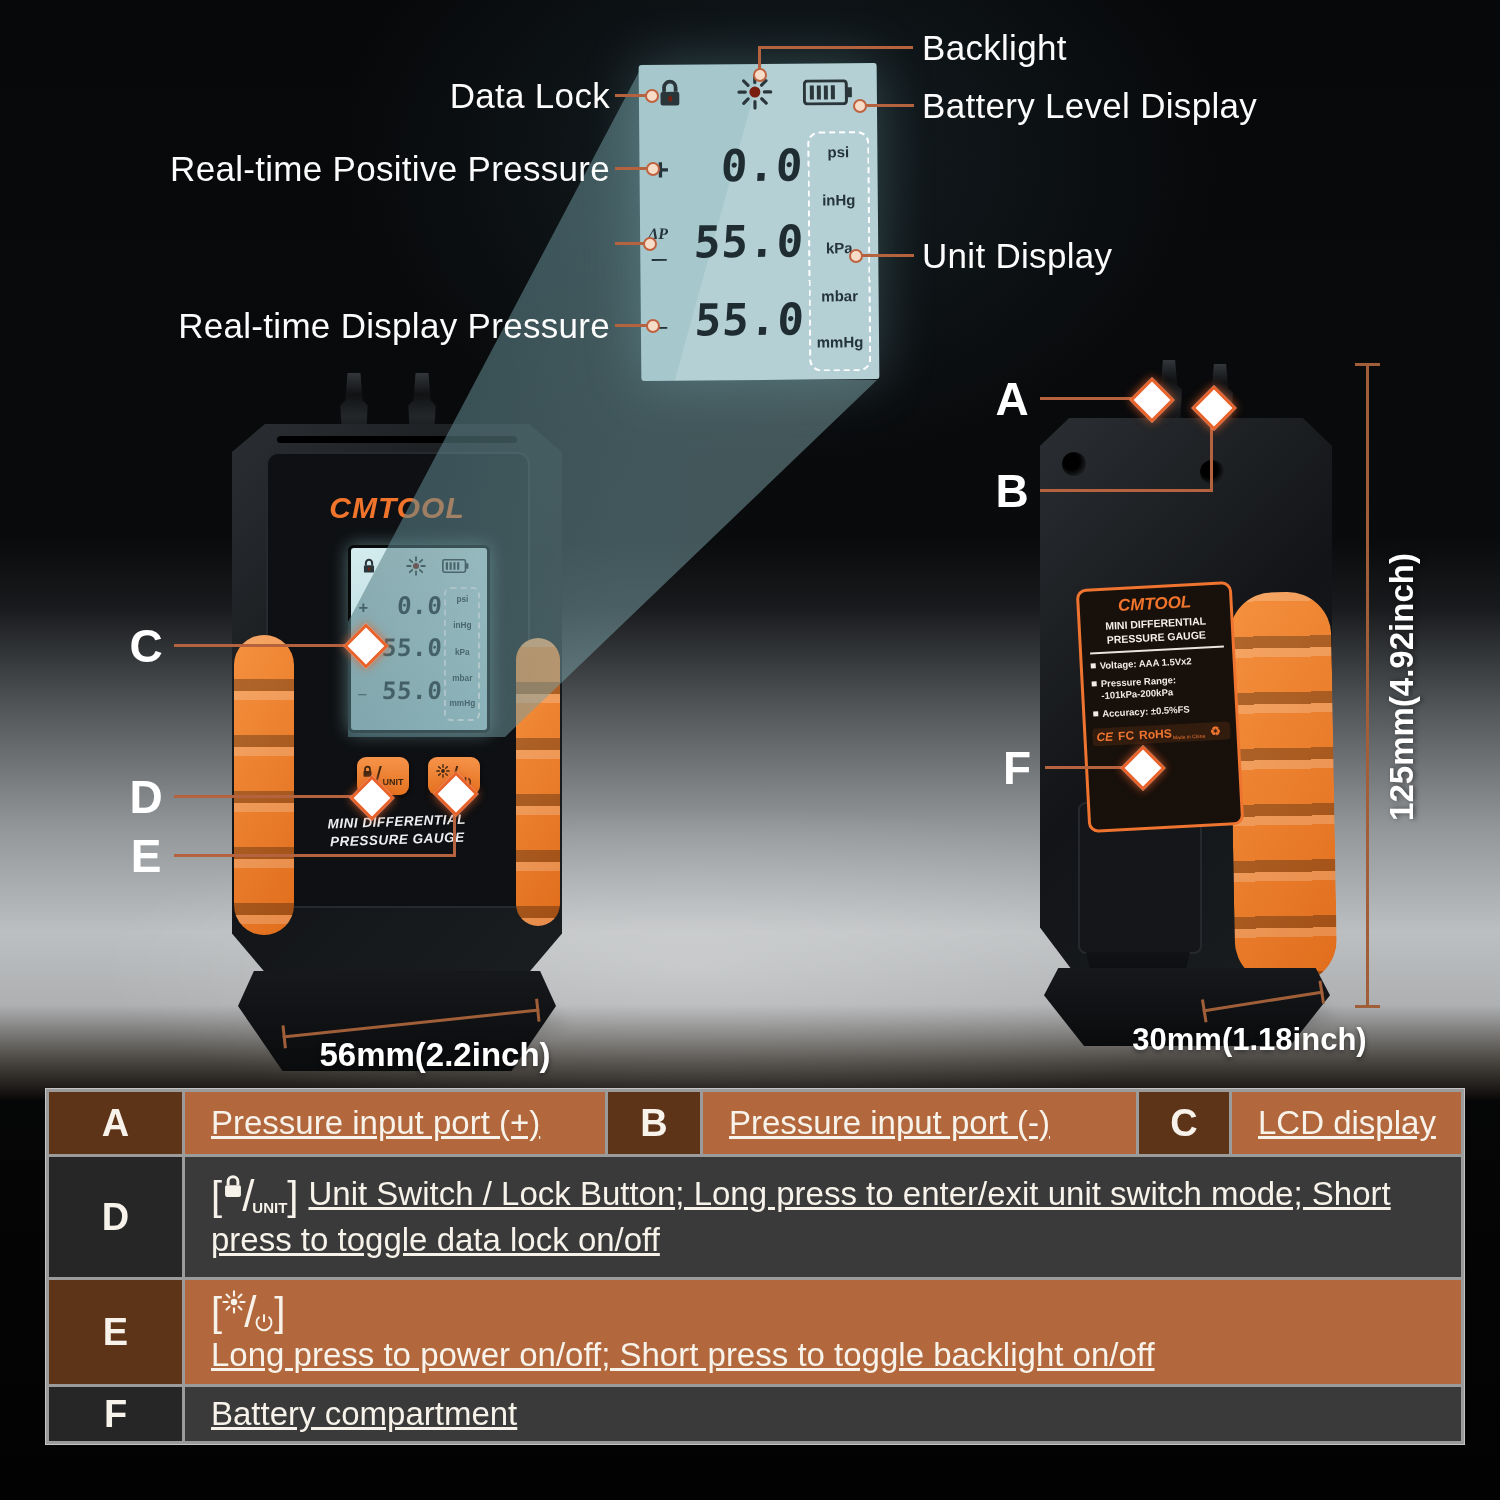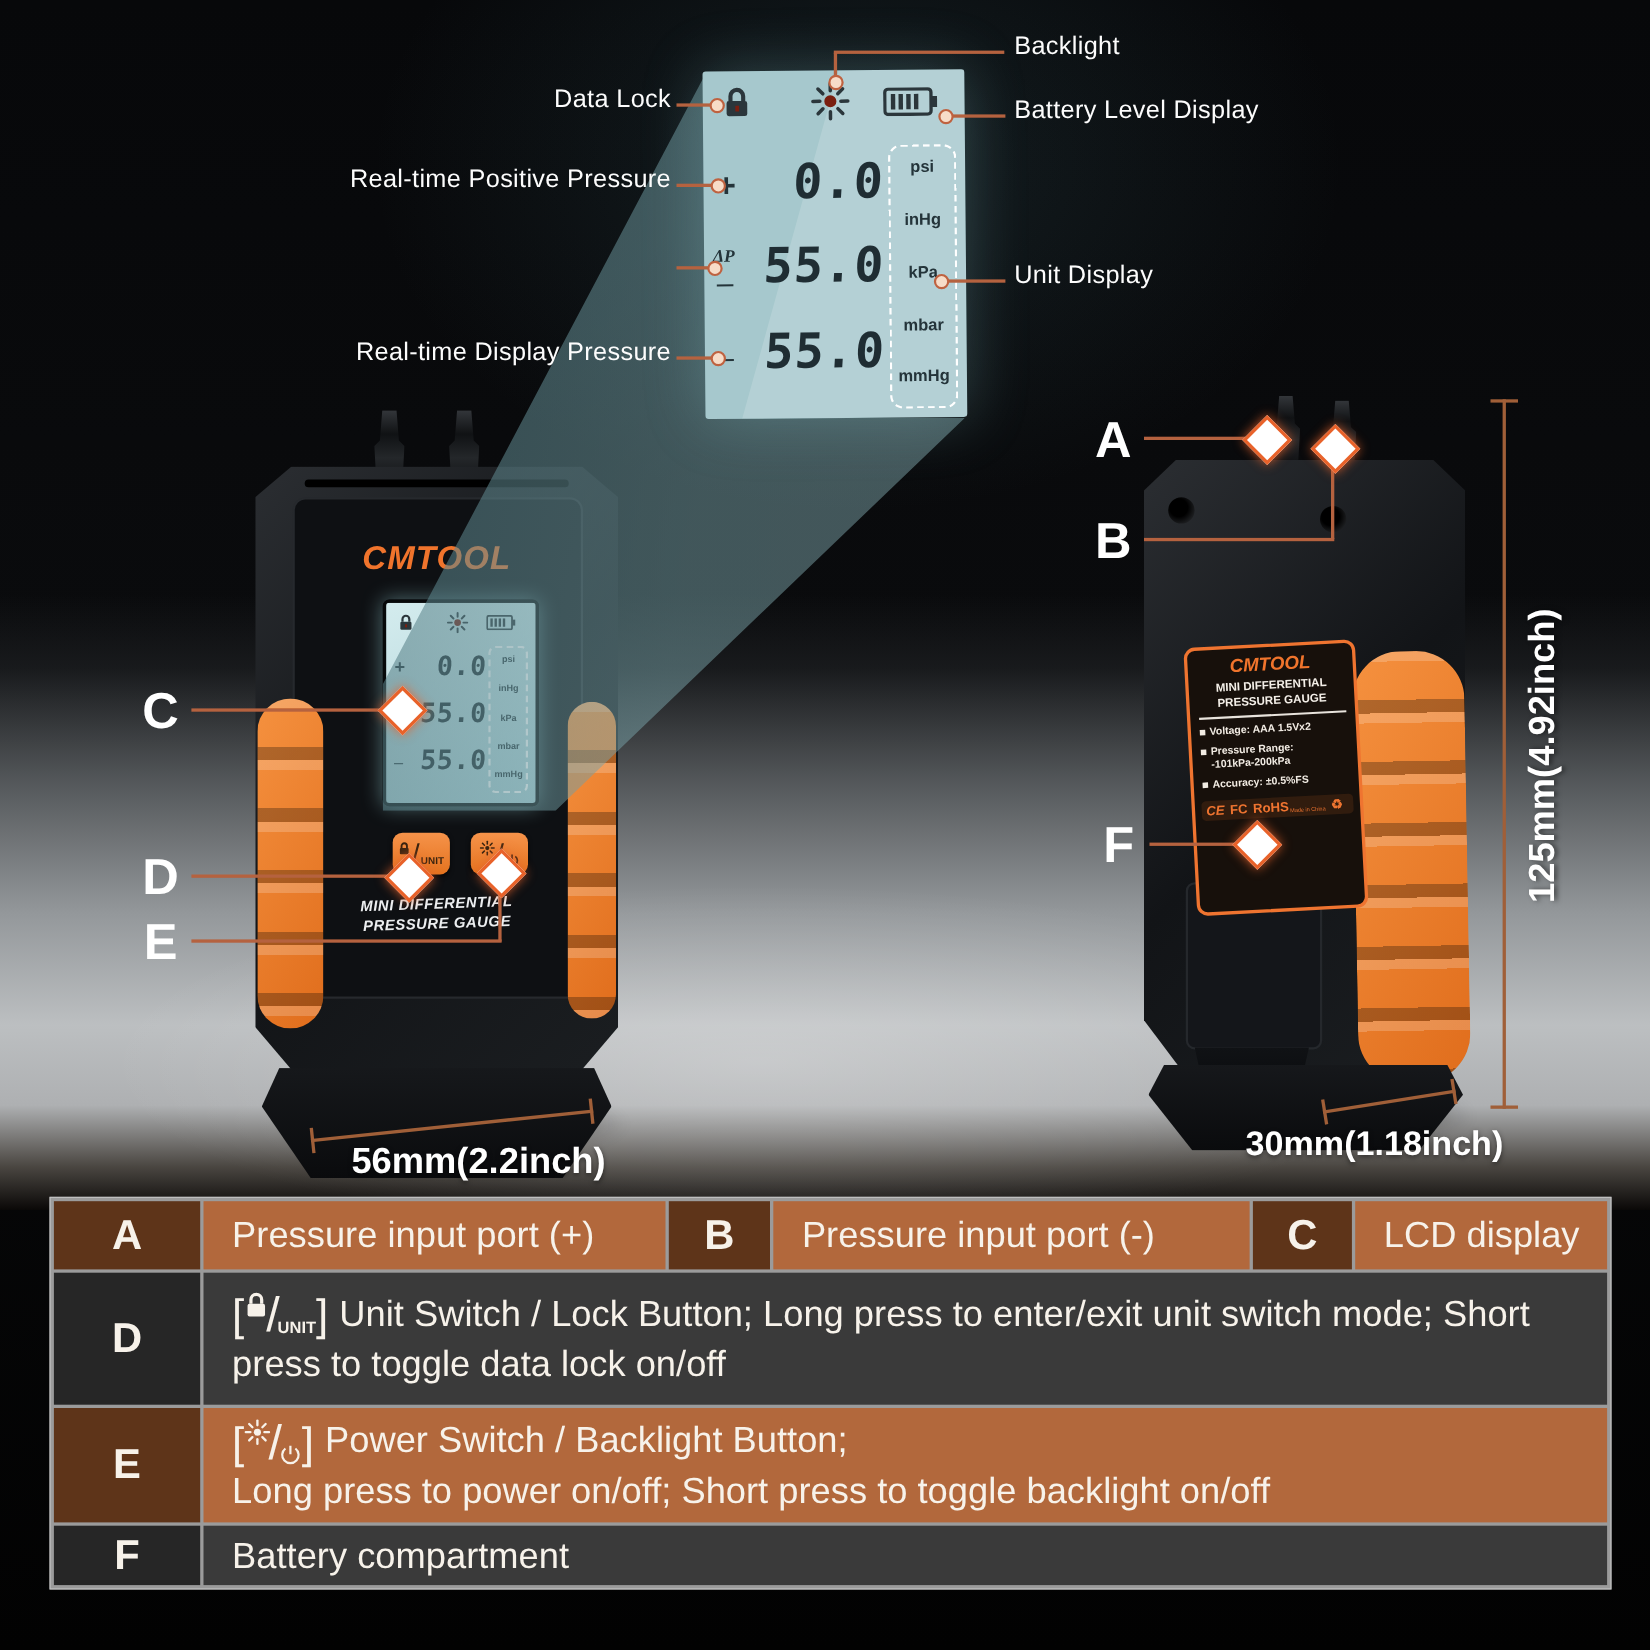--- a/index.html
+++ b/index.html
@@ -48,21 +48,21 @@
     box-shadow:0 0 55px rgba(140,200,210,.28);}
   .panel::after{content:"";position:absolute;inset:0;
     clip-path:polygon(52% 0,100% 0,100% 100%,14% 100%);background:rgba(255,255,255,.16);}
   .panel .lcd-content{position:absolute;left:0;top:0;z-index:2;}
   
   .screen-small{position:absolute;left:116px;top:172px;width:136px;height:182px;z-index:6;
     background:linear-gradient(155deg,#d4ecee,#a9ced4);border:3px solid #07090a;border-radius:6px;
     overflow:hidden;box-shadow:0 0 18px rgba(160,220,225,.45);}
   .screen-small .lcd-content{--u:0.55;margin:2px 0 0 1px;}
   
-  .lbl{position:absolute;color:#fcfcfc;font-size:23px;font-weight:500;letter-spacing:.3px;z-index:7;white-space:nowrap;}
+  .lbl{position:absolute;color:#fcfcfc;font-size:35px;font-weight:500;letter-spacing:.3px;z-index:7;white-space:nowrap;}
   .lbl.r{text-align:right;}
   .cline{position:absolute;background:#b5623f;height:3px;z-index:6;}
   .cline-v{position:absolute;background:#b5623f;width:3px;z-index:6;}
   .dot{position:absolute;width:10px;height:10px;border-radius:50%;background:#f7dcc8;border:2px solid #bf6240;z-index:7;}
   .letter{position:absolute;transform:translate(-50%,-50%);color:#fff;font-size:46px;font-weight:800;z-index:7;}
   .diamond{position:absolute;width:26px;height:26px;background:#fff;border:3px solid #e8622a;
     transform:rotate(45deg);box-shadow:0 0 10px rgba(232,98,42,.85);z-index:7;}
   
   .device{position:absolute;z-index:3;}
   .port{position:absolute;background:linear-gradient(180deg,#33363a,#101214 30%,#24272a 60%,#0c0d0f);
@@ -116,21 +116,21 @@
   .ptable{position:absolute;left:45px;top:1088px;width:1412px;z-index:6;background:#9b9b9b;
     border:1px solid #c4c4c4;padding:3px;display:grid;gap:3px;
     grid-template-columns:133px 420px 92px 433px 90px 1fr;
     grid-template-rows:62px 120px 104px 54px;}
   .cell{display:flex;align-items:center;color:#f7f2ea;}
   .cell.letter-cell{justify-content:center;font-size:38px;font-weight:600;}
   .brown{background:#5e3419;}
   .orange{background:#b2683c;}
   .darkl{background:#262626;}
   .darkd{background:#3a3a3a;}
-  .desc{font-size:33px;padding:6px 10px 6px 26px;line-height:1.28;}
+  .desc{font-size:33px;padding:6px 10px 6px 26px;line-height:1.28;text-decoration:underline;}
   .span-rest{grid-column:2 / -1;}
   .iconset{display:inline-flex;align-items:center;margin-right:10px;vertical-align:middle;}
   .iconset .br{font-size:40px;font-weight:300;line-height:1;}
   .iconset .slash{font-size:44px;font-weight:300;line-height:1;margin:0 -2px;}
   .iconset .up{margin-bottom:20px;display:inline-flex;}
   .iconset .dn{margin-top:22px;display:inline-flex;align-items:flex-end;gap:1px;}
   .iconset .unit-small{font-size:15px;font-weight:800;}
   svg{display:block;}
 </style>
 </head>
@@ -445,21 +445,21 @@
               </svg>
           </span>
           <span class="slash">/</span>
           <span class="dn">
             <svg width="20" height="20" viewBox="0 0 22 22">
                 <path d="M6 4.2 a8.2 8.2 0 1 0 10 0" fill="none" stroke="#f7f2ea" stroke-width="2.2"></path>
                 <line x1="11" y1="1.5" x2="11" y2="10" stroke="#f7f2ea" stroke-width="2.2"></line>
               </svg>
           </span>
           <span class="br">]</span>
-        </span><span>Power Switch / Backlight Button;</span>
+        </span>
         <div>Long press to power on/off; Short press to toggle backlight on/off</div>
       </div>
     </div>
 
     <div class="cell letter-cell darkl">F</div>
     <div class="cell darkd desc span-rest">Battery compartment</div>
   </div>
 </div>
 
 </body></html>

